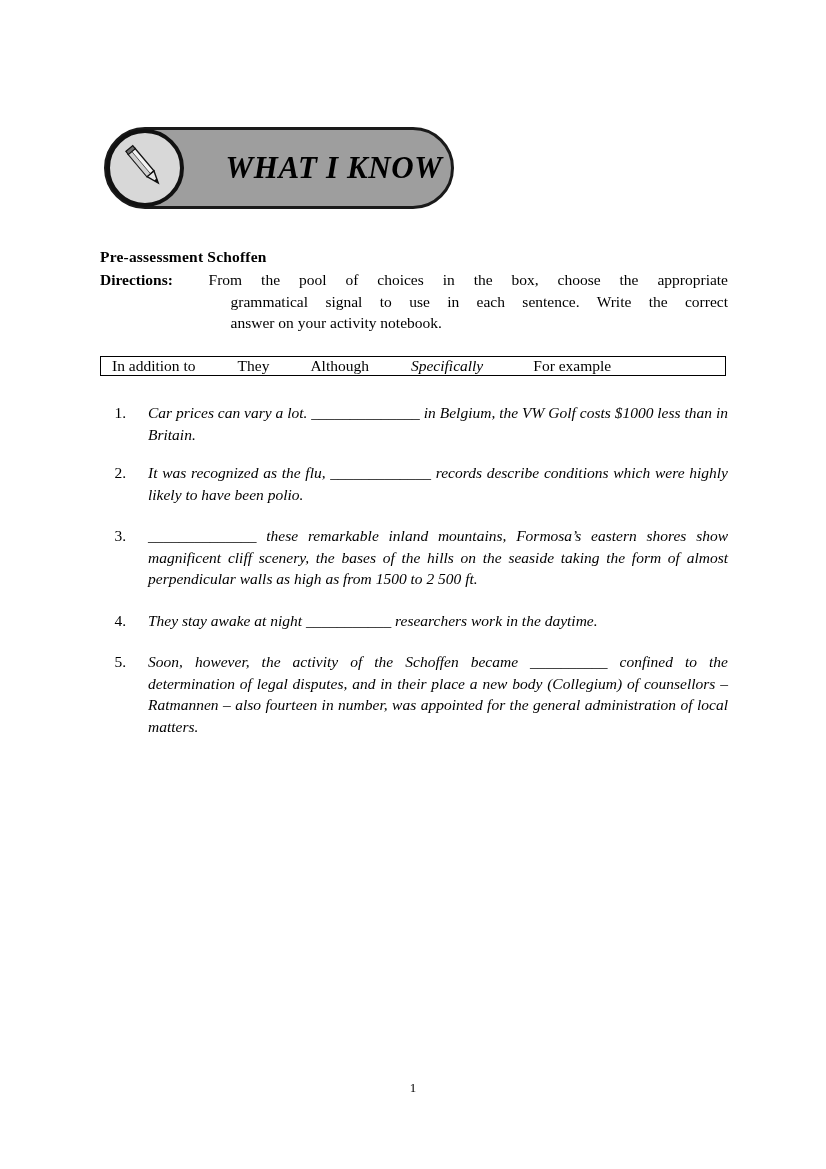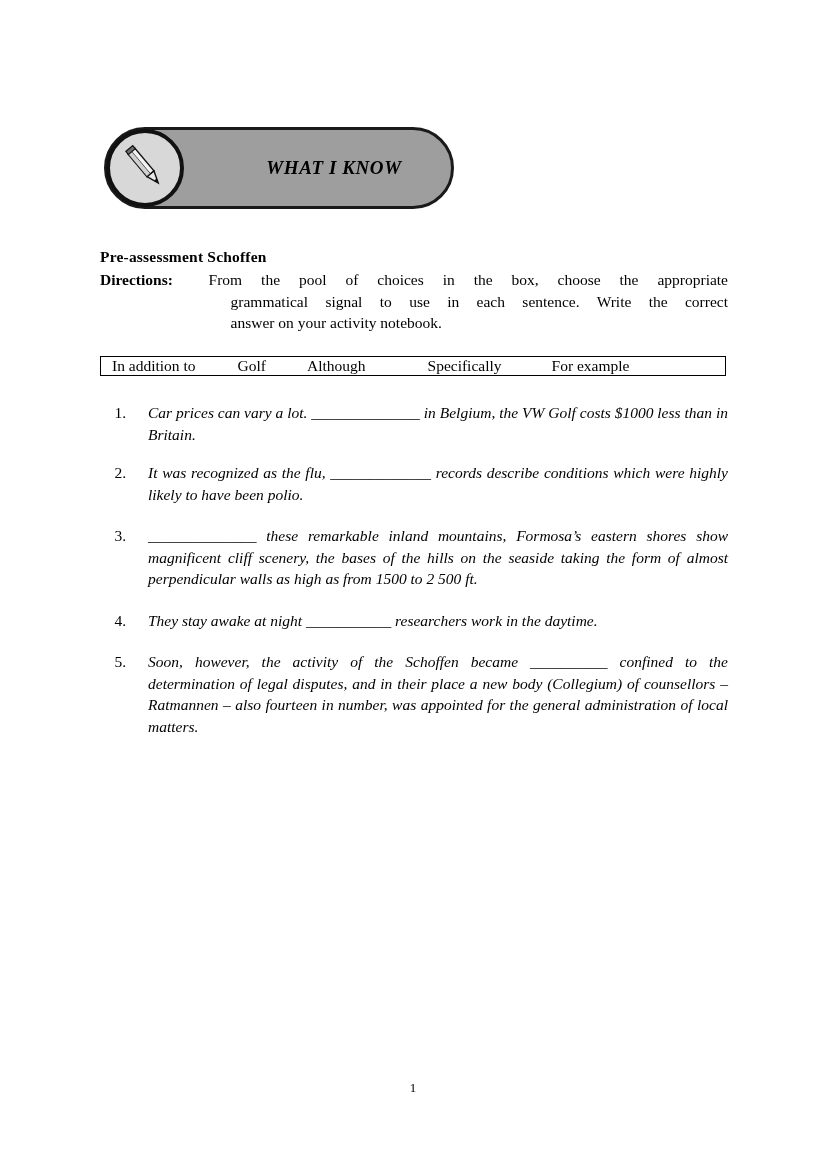--- a/index.html
+++ b/index.html
@@ -46,21 +46,21 @@
     left: 120px;
     top: 0;
     width: 220px;
     height: 82px;
     display: flex;
     align-items: center;
     justify-content: center;
     font-family: "Liberation Serif", serif;
     font-weight: bold;
     font-style: italic;
-    font-size: 19px;
+    font-size: 31px;
     letter-spacing: 0.6px;
     color: #000;
     white-space: nowrap;
   }
   .banner-circle {
     position: absolute;
     left: 2px;
     top: 2px;
     width: 78px;
     height: 78px;
@@ -110,21 +110,21 @@
     display: flex;
     align-items: center;
   }
   .choicebox .choice {
     font-size: 15.5px;
     white-space: nowrap;
   }
   .choicebox .c0 { margin-left: 11px; }
   .choicebox .c1 { margin-left: 42px; }
   .choicebox .c2 { margin-left: 41px; }
-  .choicebox .c3 { margin-left: 62px; }
+  .choicebox .c3 { margin-left: 42px; font-style: italic; }
   .choicebox .c4 { margin-left: 50px; }
 
   
   .qlist {
     position: absolute;
     left: 100px;
     top: 402px;
     width: 628px;
   }
   .qitem {
@@ -205,21 +205,21 @@
           <span style="display:block;text-align:justify;text-align-last:justify;padding-left:22px;">grammatical signal to use in each sentence. Write the correct</span>
           <span style="display:block;padding-left:22px;">answer on your activity notebook.</span>
         </td>
       </tr>
     </tbody>
       </table>
   </div>
 
   <div class="choicebox">
     <span class="choice c0">In addition to</span>
-    <span class="choice c1">Golf</span>
+    <span class="choice c1">They</span>
     <span class="choice c2">Although</span>
     <span class="choice c3">Specifically</span>
     <span class="choice c4">For example</span>
   </div>
 
   <div class="qlist">
     <div class="qitem">
       <div class="qnum">1.</div>
       <div class="qtext">Car prices can vary a lot. ______________ in Belgium, the VW Golf costs $1000 less than in Britain.</div>
     </div>

